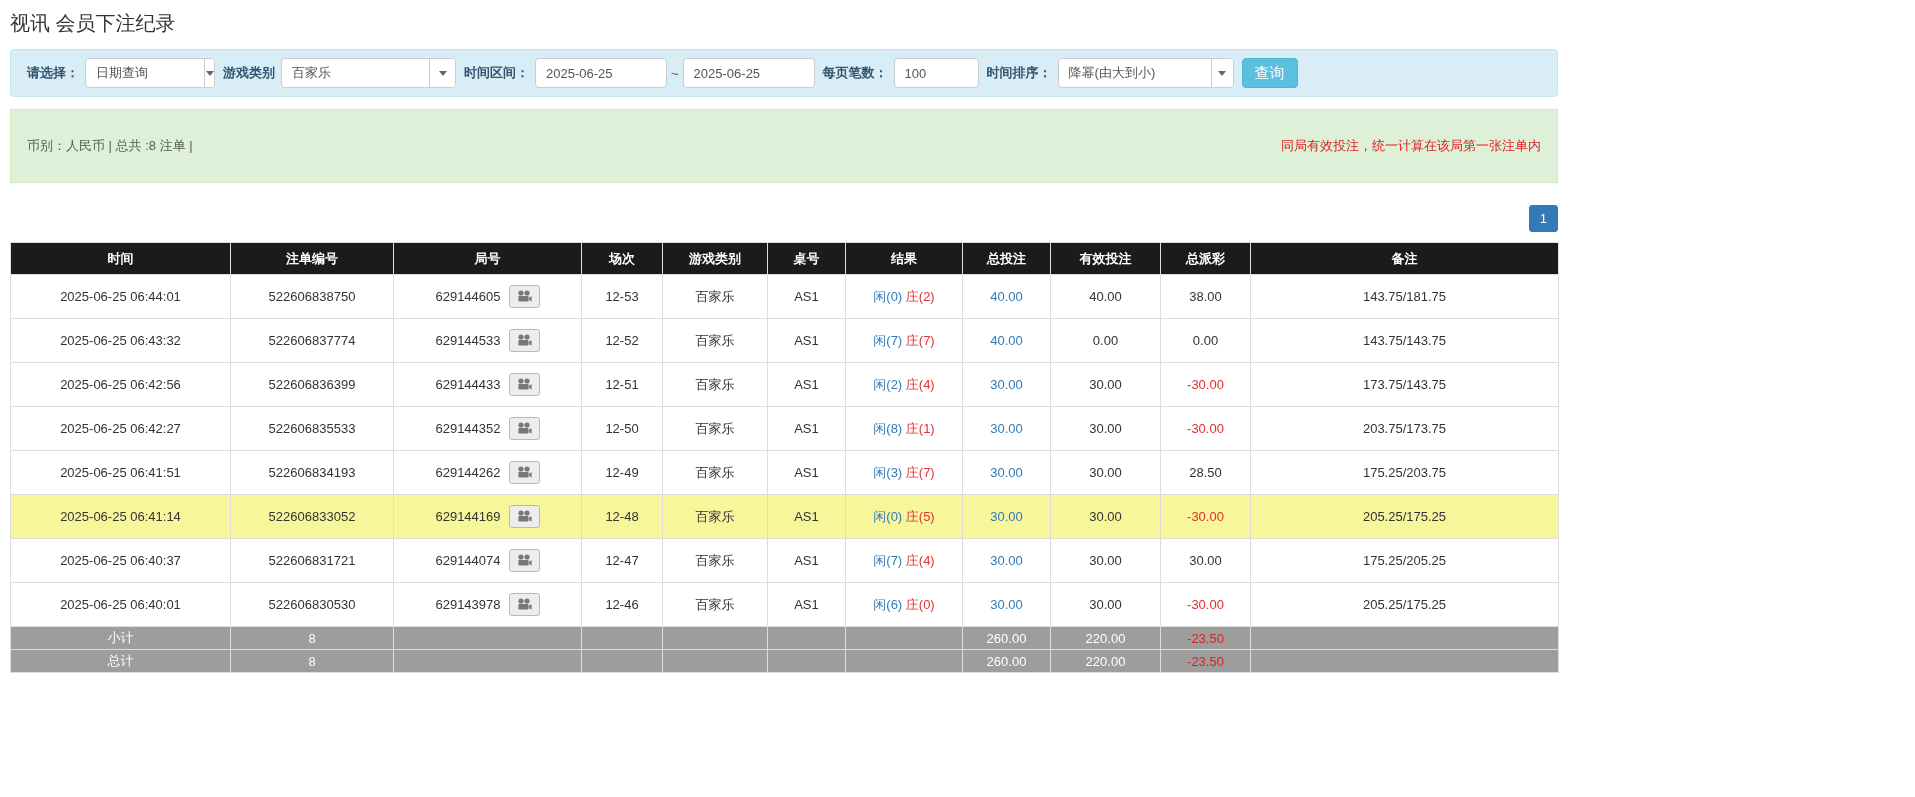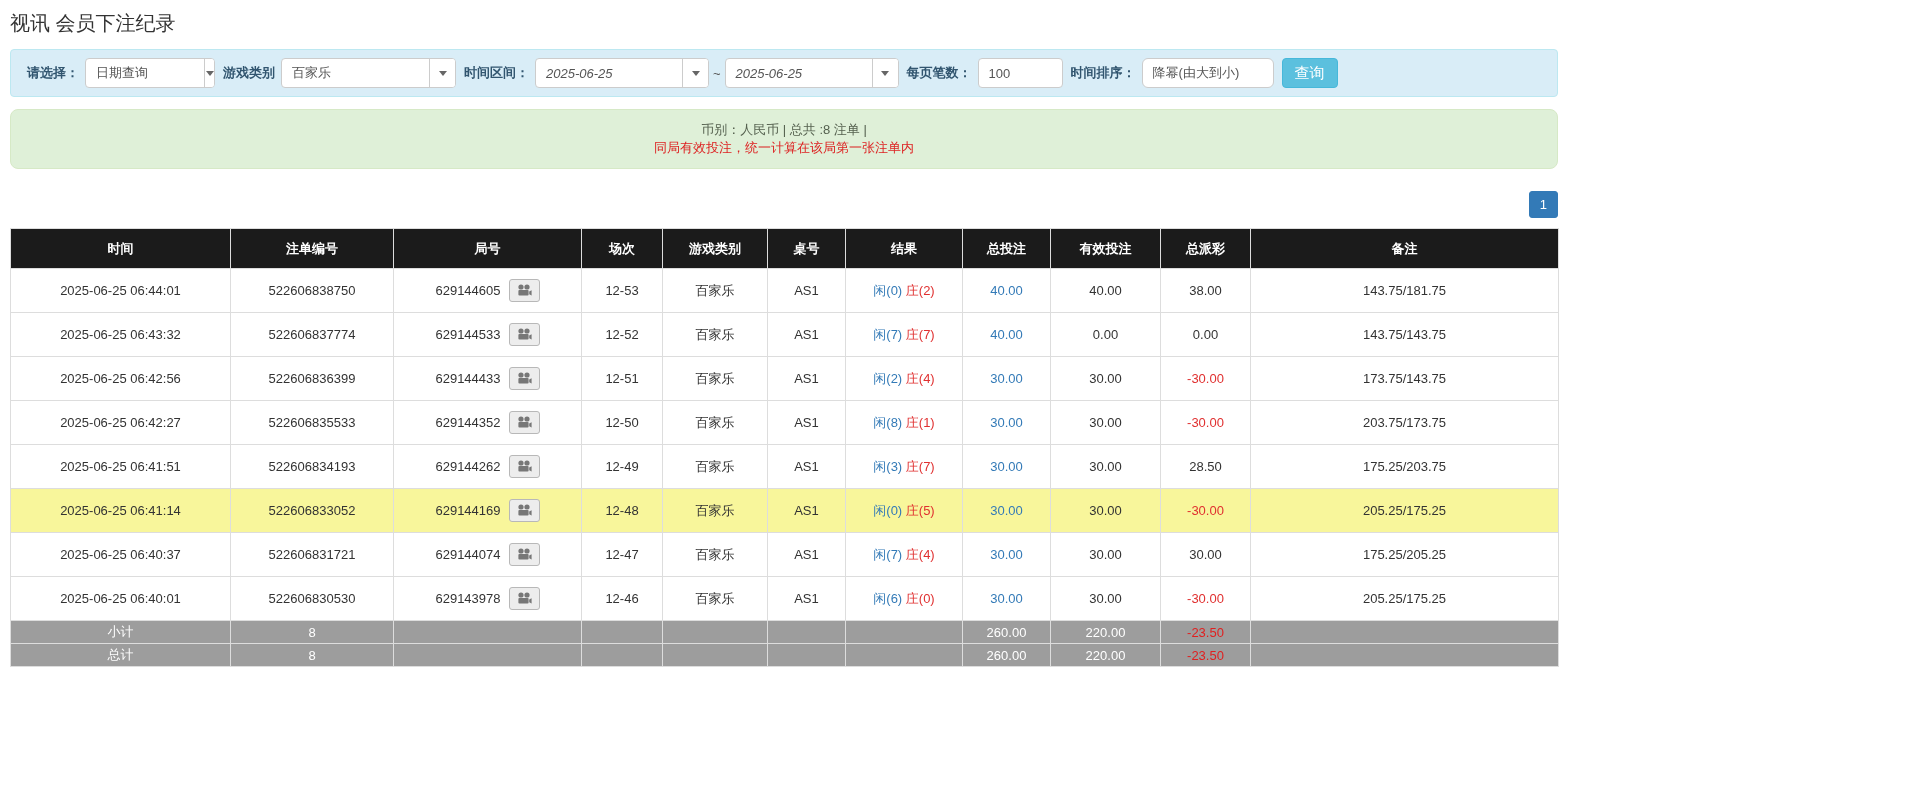--- a/index.html
+++ b/index.html
@@ -28,57 +28,57 @@
   .flabel { font-weight: bold; color: #31556f; margin: 0 6px 0 8px; white-space: nowrap; }
   .flabel:first-child { margin-left: 2px; }
   .combo {
     display: inline-flex; align-items: stretch;
     background: #fff; border: 1px solid #ccc; border-radius: 4px;
     height: 30px; cursor: pointer; overflow: hidden; gap: 46px;
   }
   .combo-text { display: flex; align-items: center; padding: 0 10px; flex: 1; color: #555; white-space: nowrap; }
   .combo-caret { display: flex; align-items: center; justify-content: center; width: 26px; border-left: 1px solid #ccc; background: #fff; }
   .caret { width: 0; height: 0; border-left: 4px solid transparent; border-right: 4px solid transparent; border-top: 5px solid #666; }
-  .w-query { width: 130px; } .w-game { width: 175px; } .w-date { width: 174px; font-style: italic; }
-  .w-size { width: 85px; } .w-sort { width: 132px; border-radius: 6px; }
+  .w-query { width: 130px; } .w-game { width: 175px; } .w-date { width: 132px; }
+  .w-size { width: 85px; } .w-sort { width: 176px; }
   .tilde { color: #555; margin: 0 4px; }
   .btn-search {
     background: var(--button-blue, #5bc0de);
     border: 1px solid #46b8da; color: #fff;
     height: 30px; padding: 0 12px; border-radius: 4px;
     font-size: 15px; margin-left: 8px; cursor: pointer;
     font-family: inherit;
   }
 
   
   .summary-bar {
     margin-top: 12px;
     background: var(--summary-bg, #dff0d8);
     border: 1px solid var(--summary-border, #d6e9c6);
-    border-radius: 8px;
-    padding: 11px 16px;
-    display: flex; justify-content: space-between; align-items: center; flex-direction: column;
+    border-radius: 0;
+    padding: 27px 16px;
+    display: flex; justify-content: space-between; align-items: center;
   }
   .summary-left { color: #55614f; }
   .summary-right { color: var(--warning-red, #dd2222); }
 
   
   .pagination { display: flex; justify-content: flex-end; margin: 22px 0 0 0; }
   .page-btn {
     background: var(--accent-blue, #337ab7); color: #fff;
     border: 1px solid #337ab7; border-radius: 3px;
     padding: 5px 10px; font-size: 13px; cursor: pointer;
     font-family: inherit;
   }
 
   
   table { border-collapse: collapse; width: 100%; margin-top: 10px; font-size: 13px; table-layout: fixed; }
   th {
     background: var(--header-bg, #1b1b1b); color: #fff;
-    border: 1px solid #ddd; height: 40px; padding: 2px 4px;
+    border: 1px solid #ddd; height: 32px; padding: 2px 4px;
     font-weight: bold; text-align: center;
   }
   tbody td {
     border: 1px solid #ddd; height: 44px; padding: 2px 4px;
     text-align: center; color: #333; vertical-align: middle;
     background: #fff; overflow: hidden; white-space: nowrap;
   }
   tr.highlight td { background: var(--highlight-yellow, #f8f69b); }
   tfoot td {
     background: var(--footer-bg, #9d9d9d); color: #fff;

